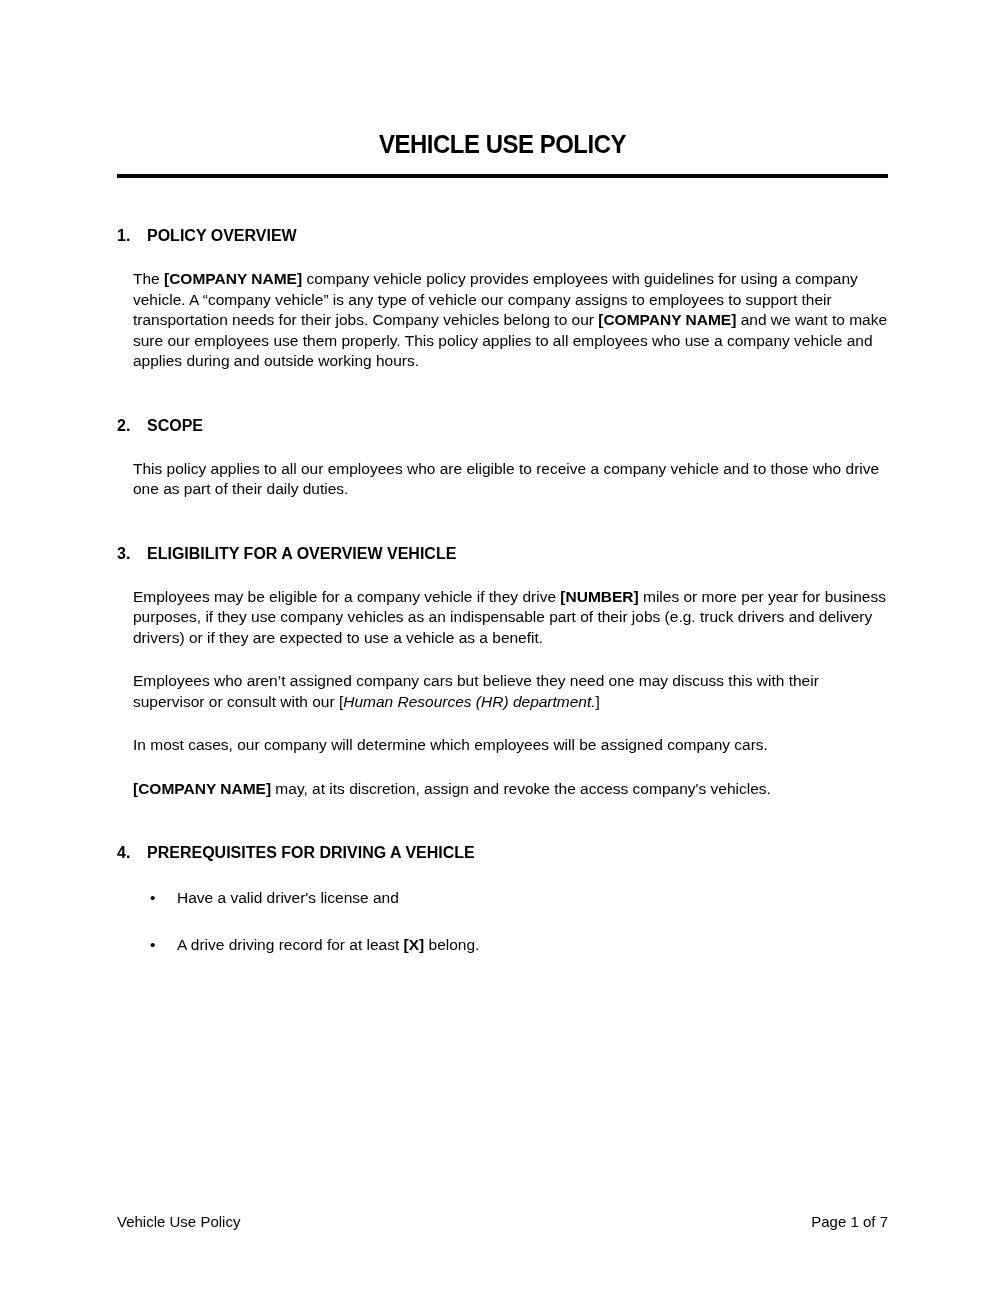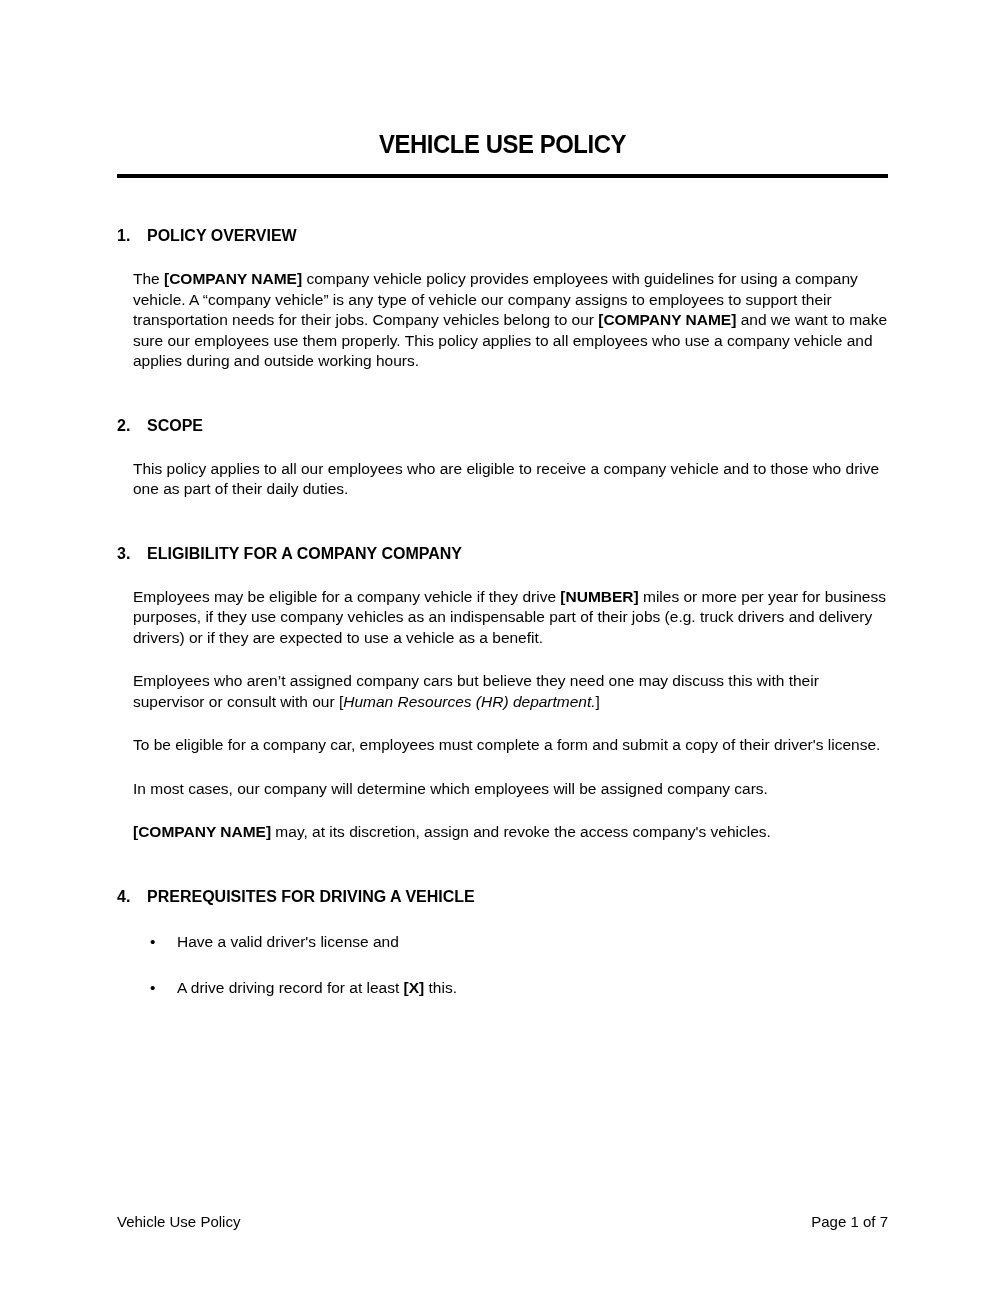--- a/index.html
+++ b/index.html
@@ -104,41 +104,40 @@
     <h2 class="sec-heading">
       <span class="sec-num">2.</span>
       <span class="sec-title">SCOPE</span>
     </h2>
     <p class="para para-after-heading"><span>This policy applies to all our employees who are eligible to receive a company vehicle and to those who drive one as part of their daily duties.</span></p>
   </section>
 
   <section class="doc-section sec-next">
     <h2 class="sec-heading">
       <span class="sec-num">3.</span>
-      <span class="sec-title">ELIGIBILITY FOR A COMPANY COMPANY</span>
+      <span class="sec-title">ELIGIBILITY FOR A OVERVIEW VEHICLE</span>
     </h2>
     <p class="para para-after-heading"><span>Employees may be eligible for a company vehicle if they drive </span><span class="b">[NUMBER]</span><span> miles or more per year for business purposes, if they use company vehicles as an indispensable part of their jobs (e.g. truck drivers and delivery drivers) or if they are expected to use a vehicle as a benefit.</span></p>
     <p class="para"><span>Employees who aren’t assigned company cars but believe they need one may discuss this with their supervisor or consult with our [</span><span class="i">Human Resources (HR) department.</span><span>]</span></p>
-    <p class="para"><span>To be eligible for a company car, employees must complete a form and submit a copy of their driver's license.</span></p>
     <p class="para"><span>In most cases, our company will determine which employees will be assigned company cars.</span></p>
     <p class="para"><span class="b">[COMPANY NAME]</span><span> may, at its discretion, assign and revoke the access company's vehicles.</span></p>
   </section>
 
   <section class="doc-section sec-next">
     <h2 class="sec-heading">
       <span class="sec-num">4.</span>
       <span class="sec-title">PREREQUISITES FOR DRIVING A VEHICLE</span>
     </h2>
     <div class="bullet-row">
       <span class="bullet-marker">•</span>
       <span class="bullet-text"><span>Have a valid driver's license and</span></span>
     </div>
     <div class="bullet-row">
       <span class="bullet-marker">•</span>
-      <span class="bullet-text"><span>A drive driving record for at least </span><span class="b">[X]</span><span> this.</span></span>
+      <span class="bullet-text"><span>A drive driving record for at least </span><span class="b">[X]</span><span> belong.</span></span>
     </div>
   </section>
 
   <footer class="doc-footer">
     <span>Vehicle Use Policy</span>
     <span>Page 1 of 7</span>
   </footer>
 
 </div>
 

